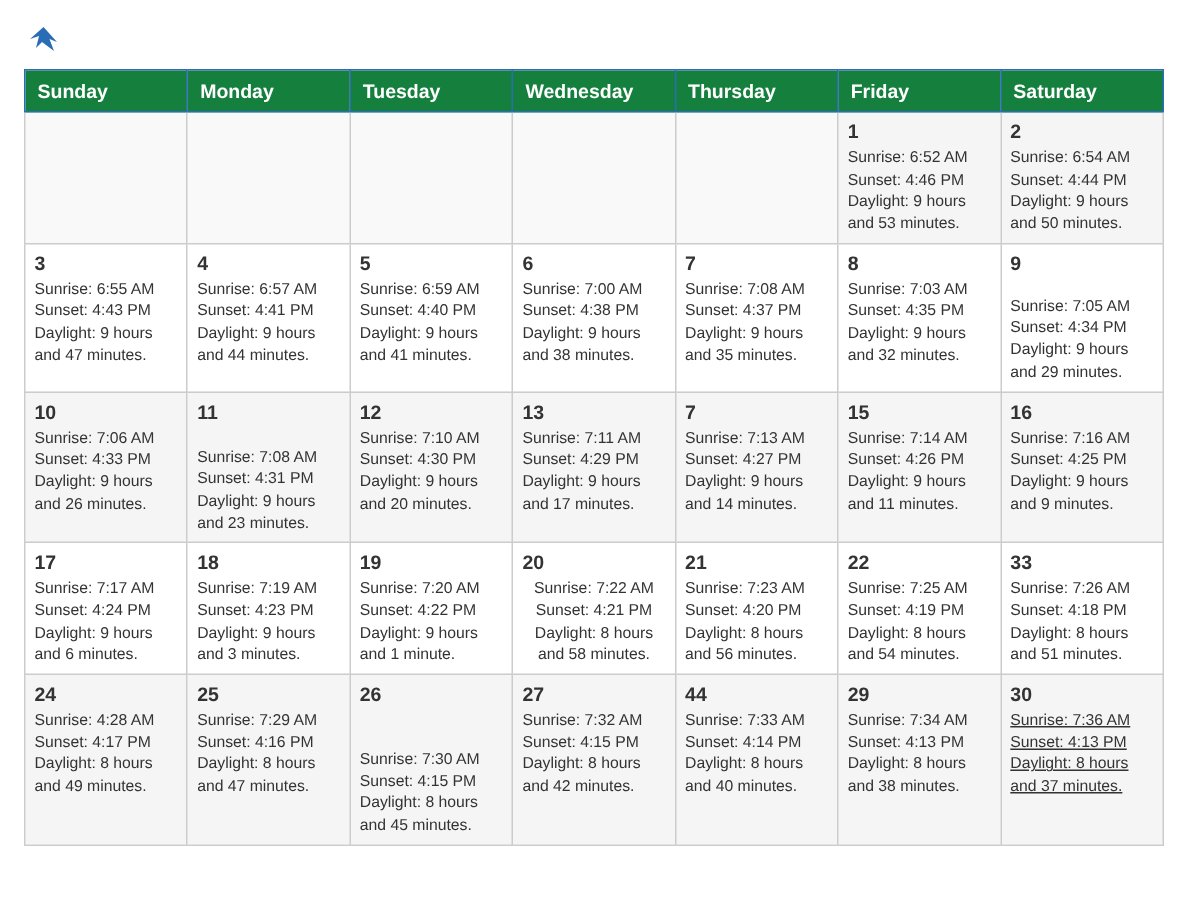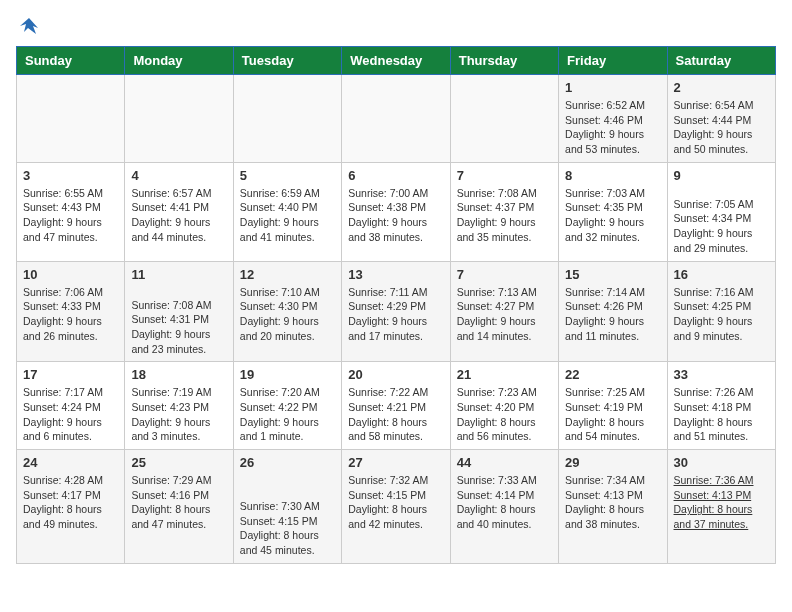--- a/index.html
+++ b/index.html
@@ -261,21 +261,21 @@
         </td>
         <td>
           <span class="day-number">19</span>
           <div class="day-info" style="white-space: pre-line;">Sunrise: 7:20 AM
 Sunset: 4:22 PM
 Daylight: 9 hours
 and 1 minute.</div>
         </td>
         <td>
           <span class="day-number">20</span>
-          <div class="day-info" style="white-space: pre-line;">Sunrise: 7:22 AM
+          <div class="day-info" style="white-space: pre-line; text-align: center;">Sunrise: 7:22 AM
 Sunset: 4:21 PM
 Daylight: 8 hours
 and 58 minutes.</div>
         </td>
         <td>
           <span class="day-number">21</span>
           <div class="day-info" style="white-space: pre-line;">Sunrise: 7:23 AM
 Sunset: 4:20 PM
 Daylight: 8 hours
 and 56 minutes.</div>

